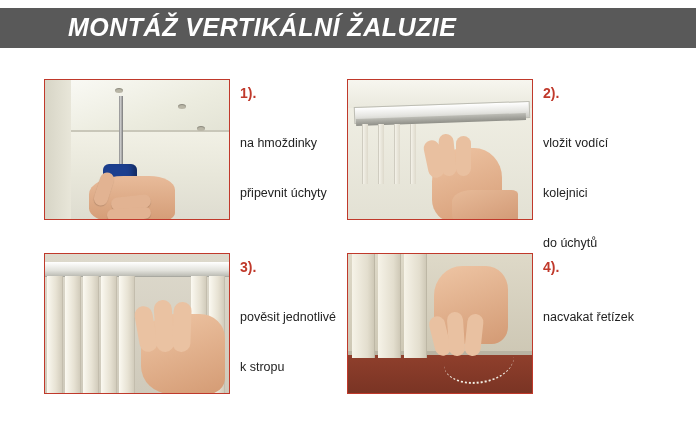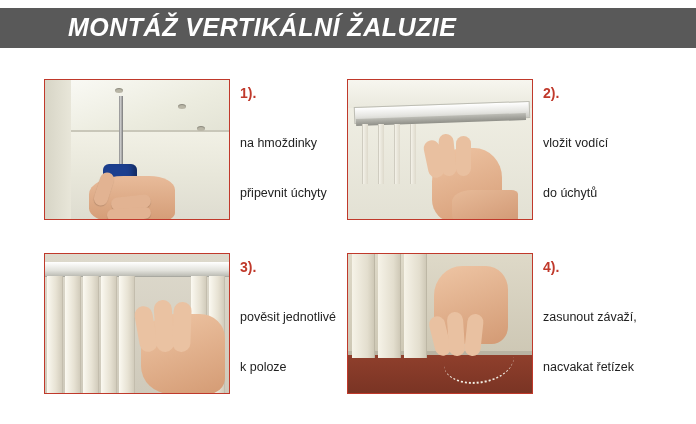--- a/index.html
+++ b/index.html
@@ -247,20 +247,21 @@
     <div class="p2-hand"></div>
     <div class="p2-arm"></div>
     <div class="p2-finger" style="left:78px; top:60px; width:16px; height:38px; transform:rotate(-12deg);"></div>
     <div class="p2-finger" style="left:92px; top:54px; width:15px; height:42px; transform:rotate(-6deg);"></div>
     <div class="p2-finger" style="left:108px; top:56px; width:15px; height:40px;"></div>
   </div>
 
   <div class="caption" style="left:543px; top:82px;">
     <div class="step-num">2).</div>
     <div class="cap-line">vložit vodící</div>
+    <div class="cap-line">kolejnici</div>
     <div class="cap-line">do úchytů</div>
   </div>
 
   <div class="photo p3">
     <div class="p3-wall"></div>
     <div class="p3-rail"></div>
     <div class="p3-vane" style="left:2px;"></div>
     <div class="p3-vane" style="left:20px;"></div>
     <div class="p3-vane" style="left:38px;"></div>
     <div class="p3-vane" style="left:56px;"></div>
@@ -269,36 +270,35 @@
     <div class="p3-vane" style="left:164px;"></div>
     <div class="p3-hand"></div>
     <div class="p3-finger" style="left:92px; top:52px; width:18px; height:46px; transform:rotate(-10deg);"></div>
     <div class="p3-finger" style="left:110px; top:46px; width:18px; height:52px; transform:rotate(-4deg);"></div>
     <div class="p3-finger" style="left:128px; top:48px; width:18px; height:50px; transform:rotate(2deg);"></div>
   </div>
 
   <div class="caption" style="left:240px; top:256px;">
     <div class="step-num">3).</div>
     <div class="cap-line">pověsit jednotlivé</div>
-    <div class="cap-line">k poloze</div>
+    <div class="cap-line">k stropu</div>
   </div>
 
   <div class="photo p4">
     <div class="p4-wall"></div>
     <div class="p4-skirt"></div>
     <div class="p4-floor"></div>
     <div class="p4-vane" style="left:4px;"></div>
     <div class="p4-vane" style="left:30px;"></div>
     <div class="p4-vane" style="left:56px;"></div>
     <div class="p4-hand"></div>
     <div class="p4-chain"></div>
     <div class="p4-finger" style="left:84px; top:62px; width:16px; height:40px; transform:rotate(-14deg);"></div>
     <div class="p4-finger" style="left:100px; top:58px; width:16px; height:44px; transform:rotate(-4deg);"></div>
     <div class="p4-finger" style="left:118px; top:60px; width:16px; height:42px; transform:rotate(6deg);"></div>
   </div>
 
   <div class="caption" style="left:543px; top:256px;">
     <div class="step-num">4).</div>
-    <div class="cap-line">zasunout závaží,</div>
     <div class="cap-line">nacvakat řetízek</div>
   </div>
 
 </div>
 
 </body></html>

